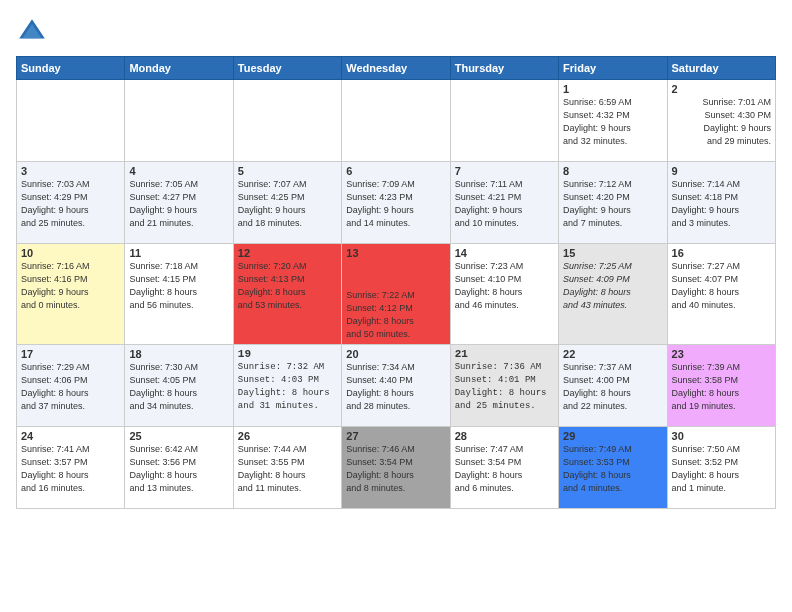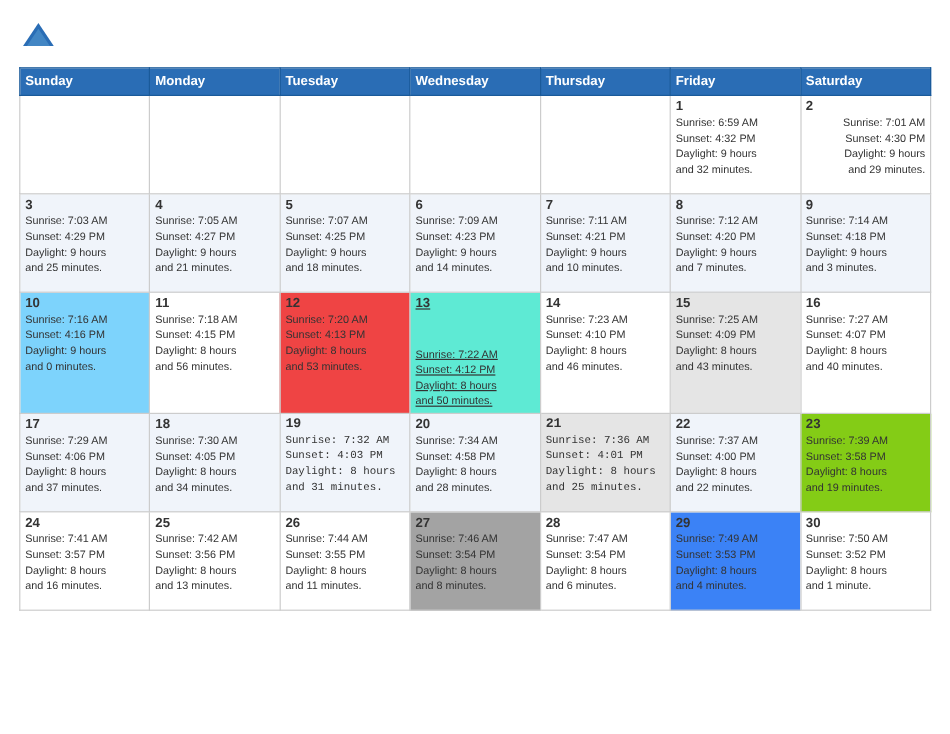--- a/index.html
+++ b/index.html
@@ -202,58 +202,58 @@
           </td>
           <td style="background: rgb(240, 244, 250);">
             <span class="day-num">9</span>
             <div class="day-info" style="white-space: pre-line;">Sunrise: 7:14 AM
 Sunset: 4:18 PM
 Daylight: 9 hours
 and 3 minutes.</div>
           </td>
         </tr>
         <tr>
-          <td style="background: #7dd3fc; margin-top: 19px;">
+          <td style="background: #fef9c3; margin-top: 19px;">
             <span class="day-num">10</span>
             <div class="day-info" style="white-space: pre-line;">Sunrise: 7:16 AM
 Sunset: 4:16 PM
 Daylight: 9 hours
 and 0 minutes.</div>
           </td>
           <td style="background: rgb(255, 255, 255);">
             <span class="day-num">11</span>
             <div class="day-info" style="white-space: pre-line;">Sunrise: 7:18 AM
 Sunset: 4:15 PM
 Daylight: 8 hours
 and 56 minutes.</div>
           </td>
           <td style="background: #ef4444;">
             <span class="day-num">12</span>
             <div class="day-info" style="white-space: pre-line;">Sunrise: 7:20 AM
 Sunset: 4:13 PM
 Daylight: 8 hours
 and 53 minutes.</div>
           </td>
-          <td style="background: #5eead4; text-decoration: underline;">
+          <td style="background: #ef4444;">
             <span class="day-num">13</span>
             <div class="day-info" style="white-space: pre-line; margin-top: 30px;">Sunrise: 7:22 AM
 Sunset: 4:12 PM
 Daylight: 8 hours
 and 50 minutes.</div>
           </td>
           <td style="background: rgb(255, 255, 255);">
             <span class="day-num">14</span>
             <div class="day-info" style="white-space: pre-line;">Sunrise: 7:23 AM
 Sunset: 4:10 PM
 Daylight: 8 hours
 and 46 minutes.</div>
           </td>
           <td style="background: #e5e5e5;">
             <span class="day-num">15</span>
-            <div class="day-info" style="white-space: pre-line;">Sunrise: 7:25 AM
+            <div class="day-info" style="white-space: pre-line; font-style: italic;">Sunrise: 7:25 AM
 Sunset: 4:09 PM
 Daylight: 8 hours
 and 43 minutes.</div>
           </td>
           <td style="background: rgb(255, 255, 255);">
             <span class="day-num">16</span>
             <div class="day-info" style="white-space: pre-line;">Sunrise: 7:27 AM
 Sunset: 4:07 PM
 Daylight: 8 hours
 and 40 minutes.</div>
@@ -277,57 +277,57 @@
           <td style="background: rgb(240, 244, 250); font-family: Liberation Mono, monospace;">
             <span class="day-num">19</span>
             <div class="day-info" style="white-space: pre-line;">Sunrise: 7:32 AM
 Sunset: 4:03 PM
 Daylight: 8 hours
 and 31 minutes.</div>
           </td>
           <td style="background: rgb(240, 244, 250);">
             <span class="day-num">20</span>
             <div class="day-info" style="white-space: pre-line;">Sunrise: 7:34 AM
-Sunset: 4:58 PM
+Sunset: 4:40 PM
 Daylight: 8 hours
 and 28 minutes.</div>
           </td>
           <td style="background: #e5e5e5; font-family: Liberation Mono, monospace;">
             <span class="day-num">21</span>
             <div class="day-info" style="white-space: pre-line;">Sunrise: 7:36 AM
 Sunset: 4:01 PM
 Daylight: 8 hours
 and 25 minutes.</div>
           </td>
           <td style="background: rgb(240, 244, 250);">
             <span class="day-num">22</span>
             <div class="day-info" style="white-space: pre-line;">Sunrise: 7:37 AM
 Sunset: 4:00 PM
 Daylight: 8 hours
 and 22 minutes.</div>
           </td>
-          <td style="background: #84cc16;">
+          <td style="background: #f0abfc;">
             <span class="day-num">23</span>
             <div class="day-info" style="white-space: pre-line;">Sunrise: 7:39 AM
 Sunset: 3:58 PM
 Daylight: 8 hours
 and 19 minutes.</div>
           </td>
         </tr>
         <tr>
           <td style="background: rgb(255, 255, 255);">
             <span class="day-num">24</span>
             <div class="day-info" style="white-space: pre-line;">Sunrise: 7:41 AM
 Sunset: 3:57 PM
 Daylight: 8 hours
 and 16 minutes.</div>
           </td>
           <td style="background: rgb(255, 255, 255);">
             <span class="day-num">25</span>
-            <div class="day-info" style="white-space: pre-line;">Sunrise: 7:42 AM
+            <div class="day-info" style="white-space: pre-line;">Sunrise: 6:42 AM
 Sunset: 3:56 PM
 Daylight: 8 hours
 and 13 minutes.</div>
           </td>
           <td style="background: rgb(255, 255, 255);">
             <span class="day-num">26</span>
             <div class="day-info" style="white-space: pre-line;">Sunrise: 7:44 AM
 Sunset: 3:55 PM
 Daylight: 8 hours
 and 11 minutes.</div>

